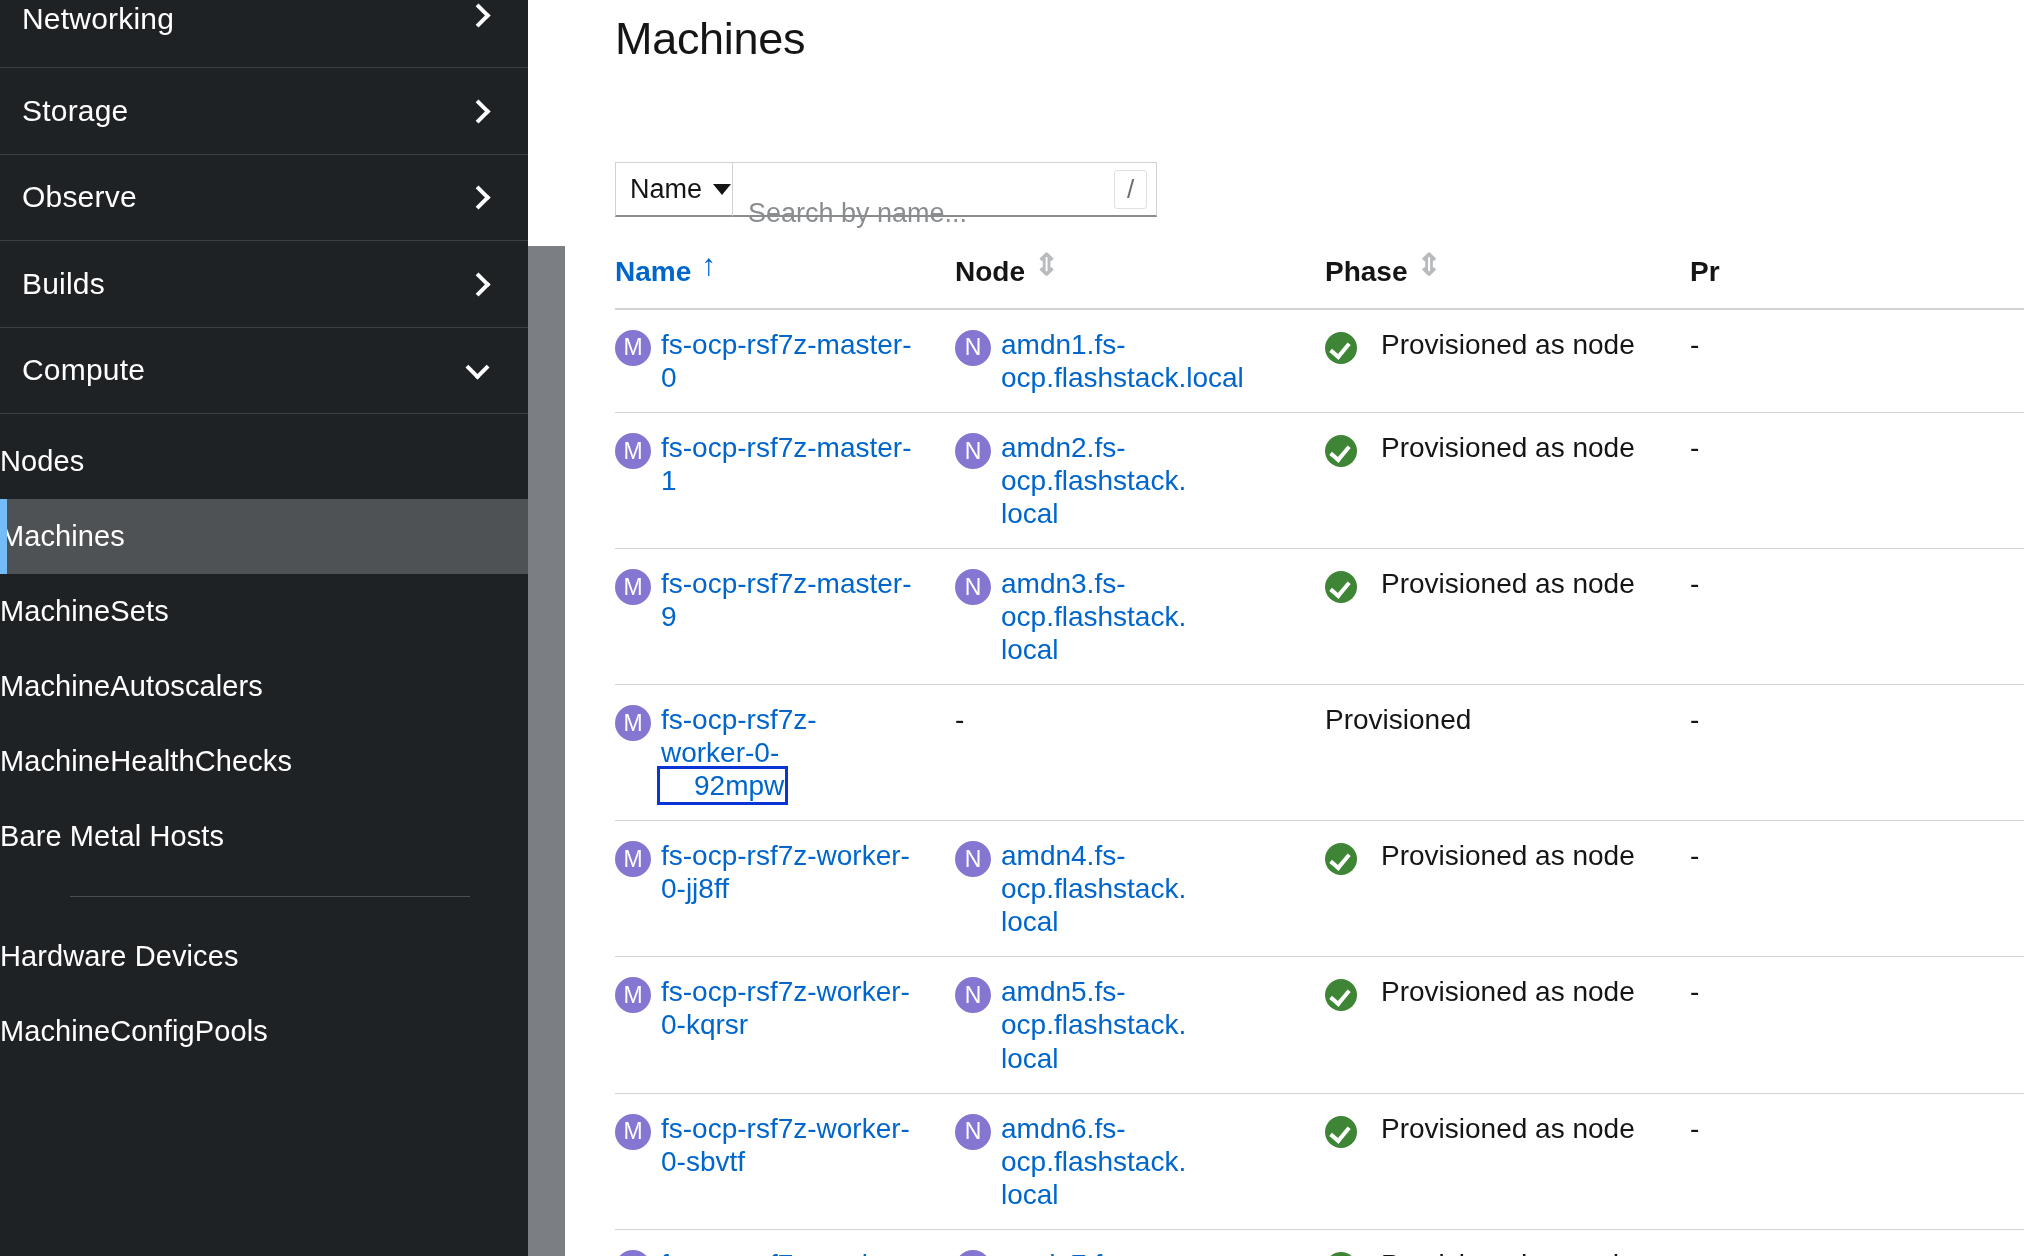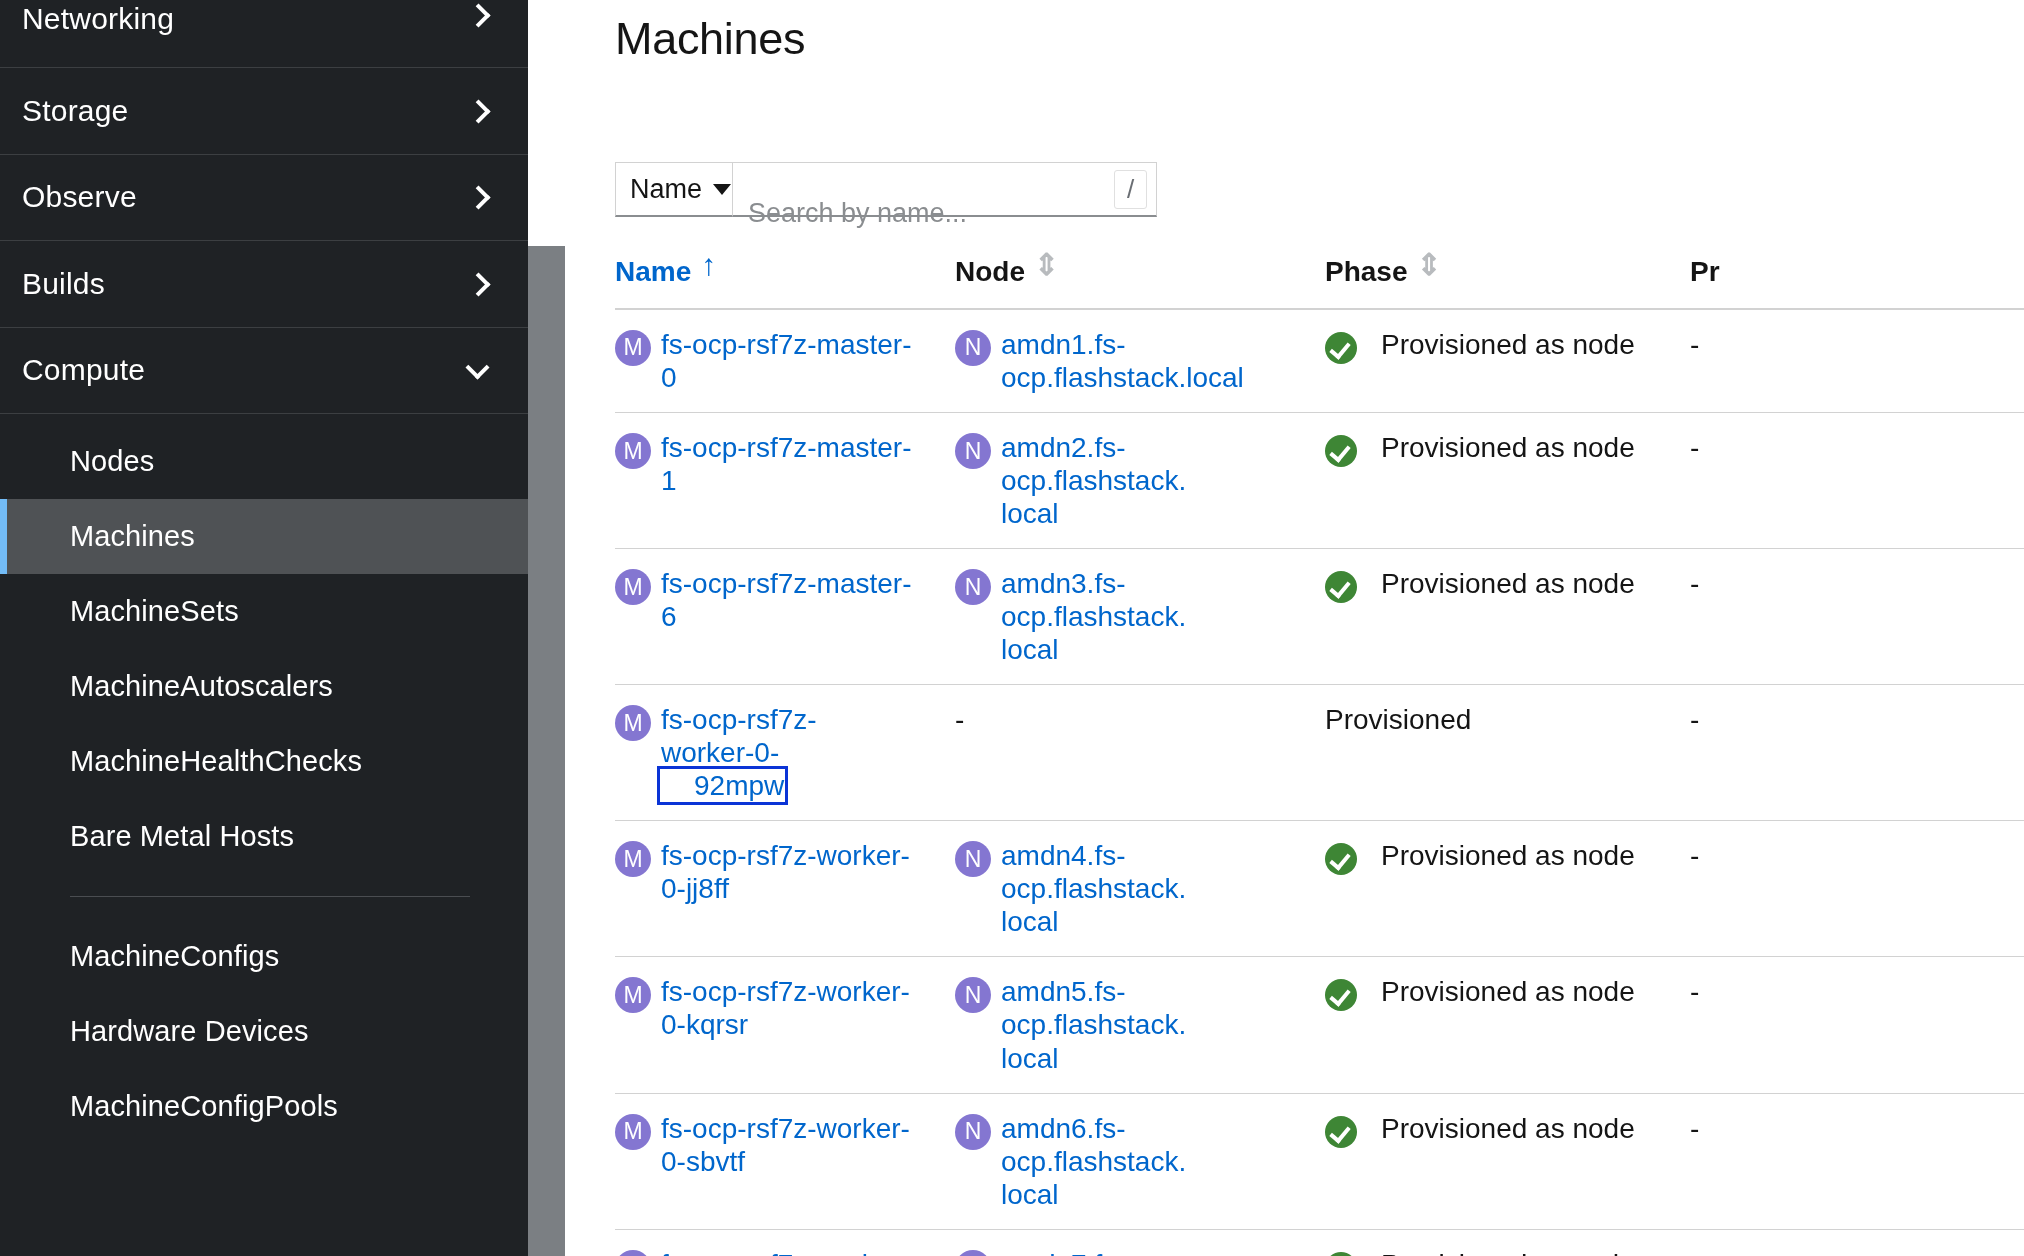--- a/index.html
+++ b/index.html
@@ -73,21 +73,20 @@
   .nav-sub {
     width: 528px;
     padding-top: 10px;
   }
   .sub-item {
     position: relative;
     width: 612px;
     height: 75px;
     display: flex;
     align-items: center;
-    padding-left: 70px;
     color: #ffffff;
     font-size: 29px;
     font-weight: 400;
     cursor: pointer;
     letter-spacing: .1px;
   }
   .sub-item.active {
     background: #4f5255;
   }
   .sub-item.active::before {
@@ -396,23 +395,20 @@
       <div class="sub-item">
         <span>MachineHealthChecks</span>
       </div>
       <div class="sub-item">
         <span>Bare Metal Hosts</span>
       </div>
 
       <div class="sub-divider"></div>
 
       <div class="sub-item">
-        <span>MachineConfigs</span>
-      </div>
-      <div class="sub-item">
         <span>Hardware Devices</span>
       </div>
       <div class="sub-item">
         <span>MachineConfigPools</span>
       </div>
     </div>
 
     <div class="sb-track">
       <div class="sb-thumb"></div>
     </div>
@@ -493,21 +489,21 @@
             <span class="ok-icon"></span>
             <span>Provisioned as node</span>
           </span>
         </div>
         <div class="cell col-pr dash">-</div>
       </div>
 
       <div class="trow">
         <div class="cell col-name linkcell">
           <span class="badge">M</span>
-          <a class="link">fs-ocp-rsf7z-master-6</a>
+          <a class="link">fs-ocp-rsf7z-master-9</a>
         </div>
         <div class="cell col-node linkcell">
           <span class="badge">N</span>
           <a class="link" style="max-width:190px">amdn3.fs-ocp.flashstack.local</a>
         </div>
         <div class="cell col-phase">
           <span class="phase">
             <span class="ok-icon"></span>
             <span>Provisioned as node</span>
           </span>

